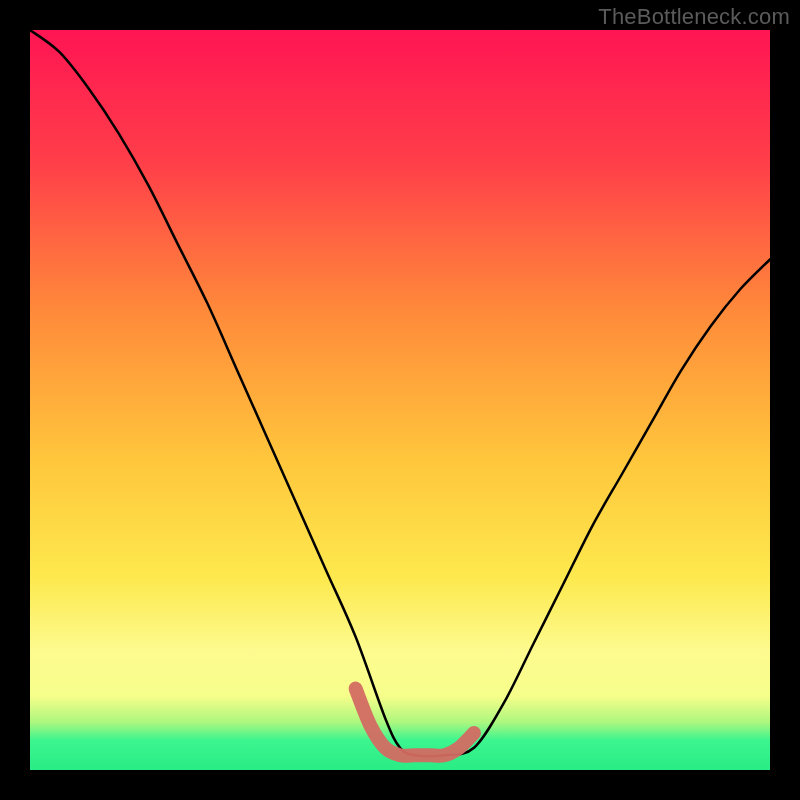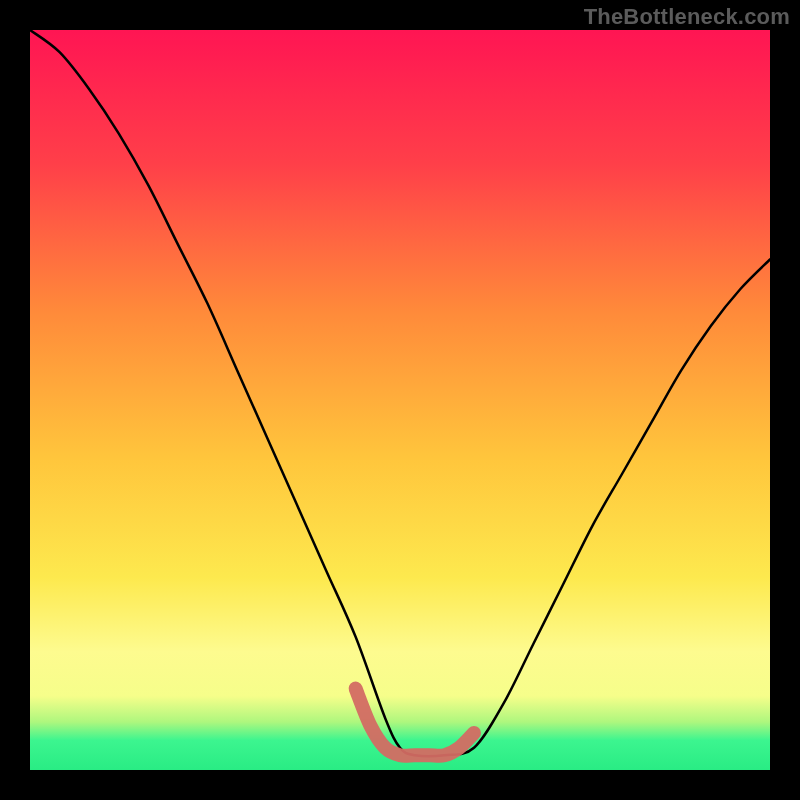--- a/index.html
+++ b/index.html
@@ -15,21 +15,21 @@
     position: relative;
     width: 800px;
     height: 800px;
     background: #000;
   }
   .watermark {
     position: absolute;
     top: 4px;
     right: 10px;
     font-size: 22px;
-    font-weight: 700;
+    font-weight: 400;
     color: #5b5b5b;
     letter-spacing: 0.2px;
     z-index: 5;
   }
   .plot-area {
     position: absolute;
     left: 30px;
     top: 30px;
     width: 740px;
     height: 740px;

